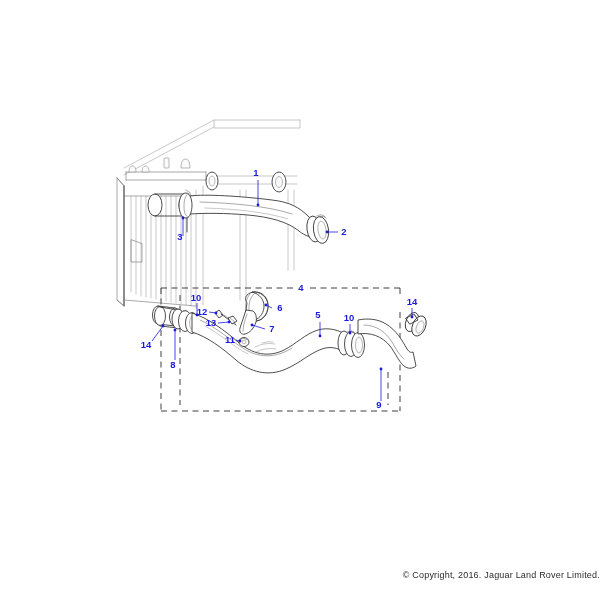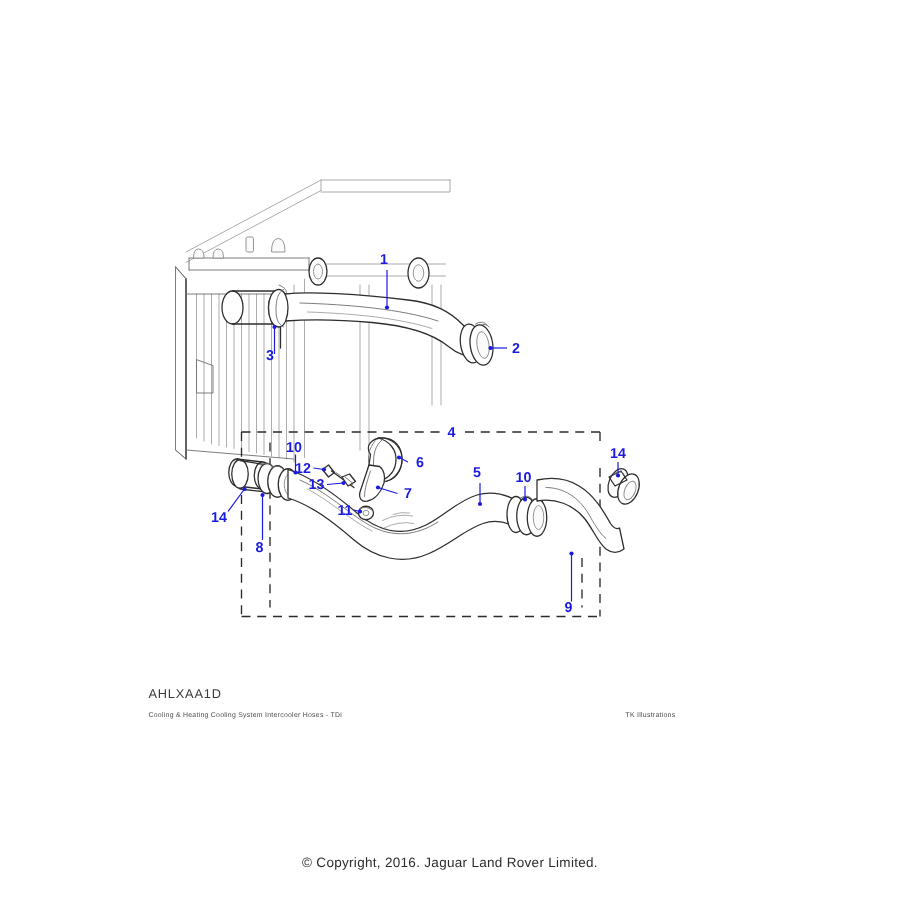--- a/index.html
+++ b/index.html
@@ -65,21 +65,21 @@
     font-size: 4.6px;
     letter-spacing: 0.18px;
     color: #4a4a4a;
     white-space: nowrap;
   }
   .copyright {
     position: absolute;
     left: 0;
     top: 570px;
     width: 600px;
-    text-align: center;
+    text-align: right;
     font-size: 9px;
     letter-spacing: 0.2px;
     color: #2c2c2c;
   }
   .callout-text {
     font-family: "Liberation Sans", sans-serif;
     font-size: 9.5px;
     font-weight: bold;
     fill: #1a1ae0;
   }
@@ -433,23 +433,16 @@
       <text class="callout-text" text-anchor="middle" x="196" y="301">10</text>
       <text class="callout-text" text-anchor="middle" x="349" y="321">10</text>
       <text class="callout-text" text-anchor="middle" x="230" y="343">11</text>
       <text class="callout-text" text-anchor="middle" x="202" y="315">12</text>
       <text class="callout-text" text-anchor="middle" x="211" y="326">13</text>
       <text class="callout-text" text-anchor="middle" x="146" y="348">14</text>
       <text class="callout-text" text-anchor="middle" x="412" y="305">14</text>
     </g>
   </svg>
 
-  <div class="footer-block">
-    <div class="part-number">AHLXAA1D</div>
-    <div class="caption-row">
-      <div class="caption-left">Cooling &amp; Heating Cooling System Intercooler Hoses - TDi</div>
-      <div class="caption-right">TK Illustrations</div>
-    </div>
-  </div>
 
   <div class="copyright">© Copyright, 2016. Jaguar Land Rover Limited.</div>
 
 </div>
 
 </body></html>

